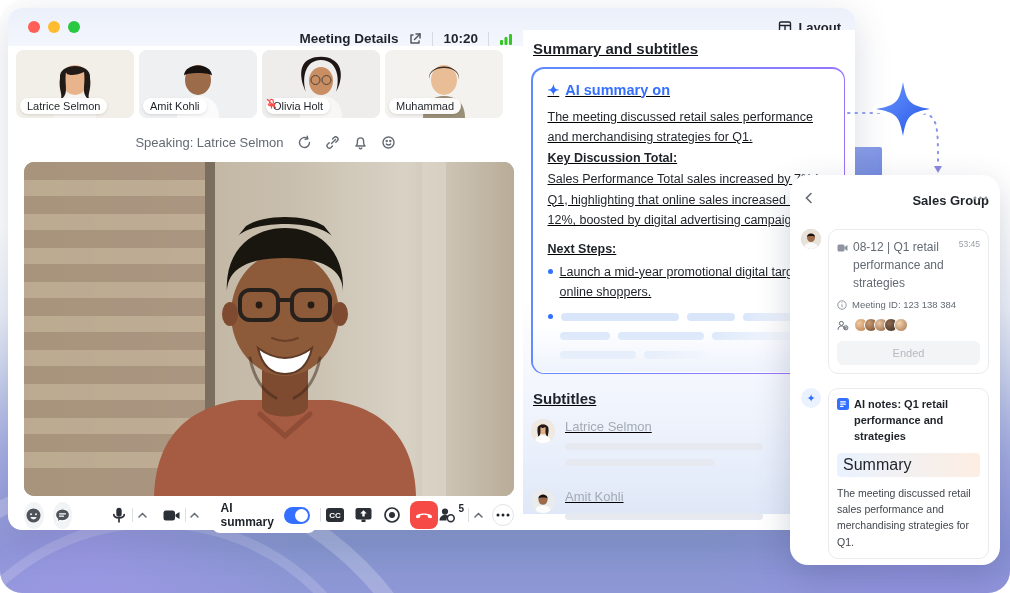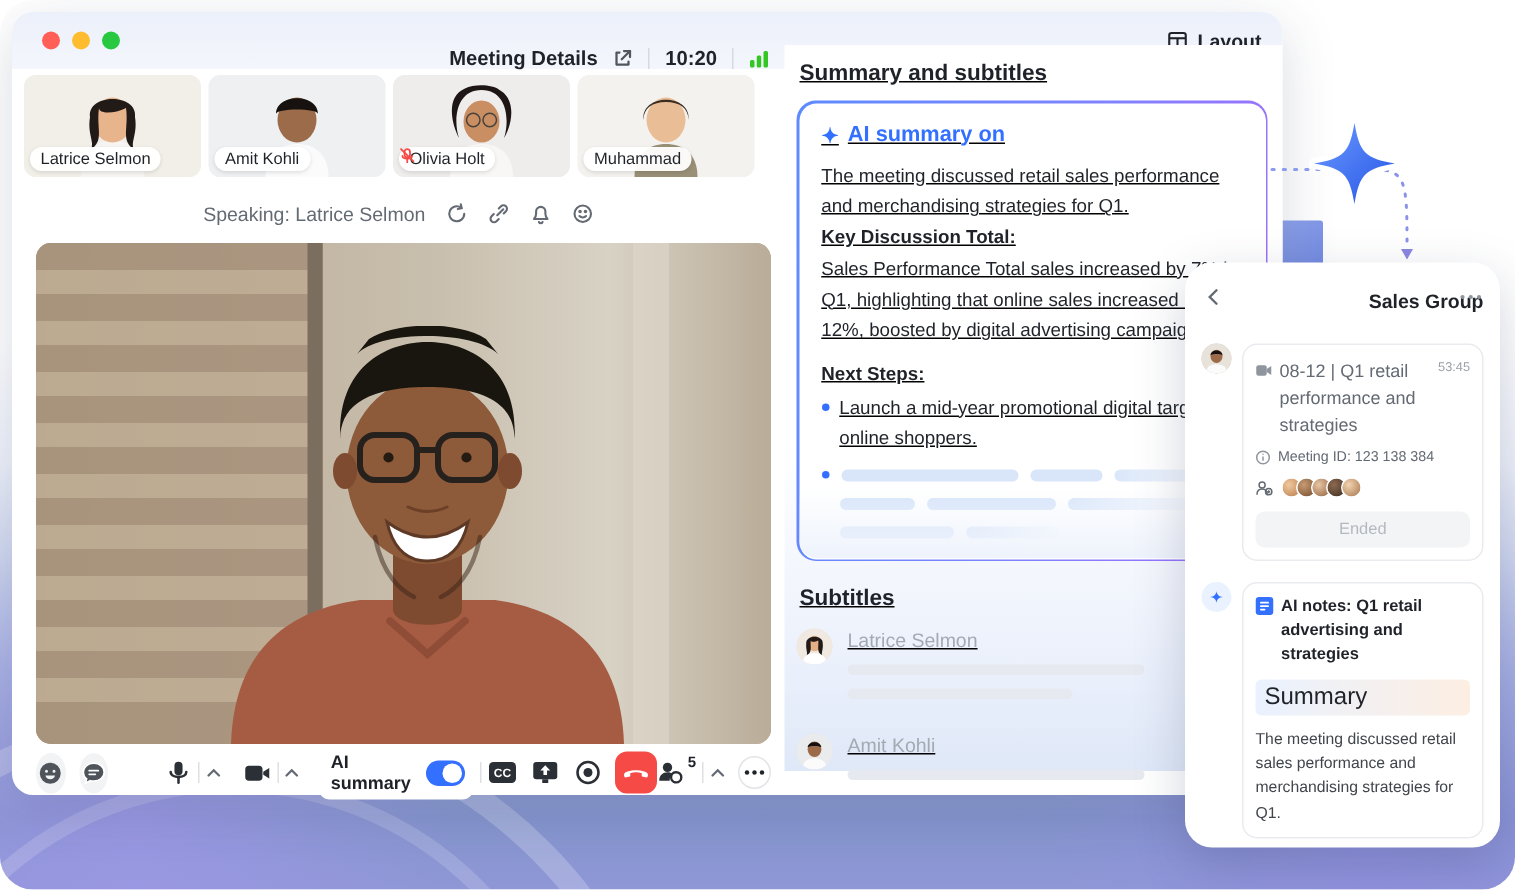--- a/index.html
+++ b/index.html
@@ -560,21 +560,21 @@
         <span>✦</span>
       </span>
       <div class="bubble">
         <div class="note-title-row">
           <svg class="doc-ic" width="12" height="12" viewBox="0 0 12 12">
               <rect width="12" height="12" rx="2.5" fill="#3370ff"></rect>
               <rect x="3" y="3.2" width="6" height="1.2" rx="0.6" fill="#fff"></rect>
               <rect x="3" y="5.5" width="6" height="1.2" rx="0.6" fill="#fff"></rect>
               <rect x="3" y="7.8" width="3.6" height="1.2" rx="0.6" fill="#fff"></rect>
             </svg>
-          <span class="note-title">AI notes: Q1 retail advertising and strategies</span>
+          <span class="note-title">AI notes: Q1 retail performance and strategies</span>
         </div>
         <span class="sum-tag">Summary</span>
         <p class="note-body">The meeting discussed retail sales performance and merchandising strategies for Q1.</p>
       </div>
     </div>
 
   </div>
 </div>
 
 </body></html>

